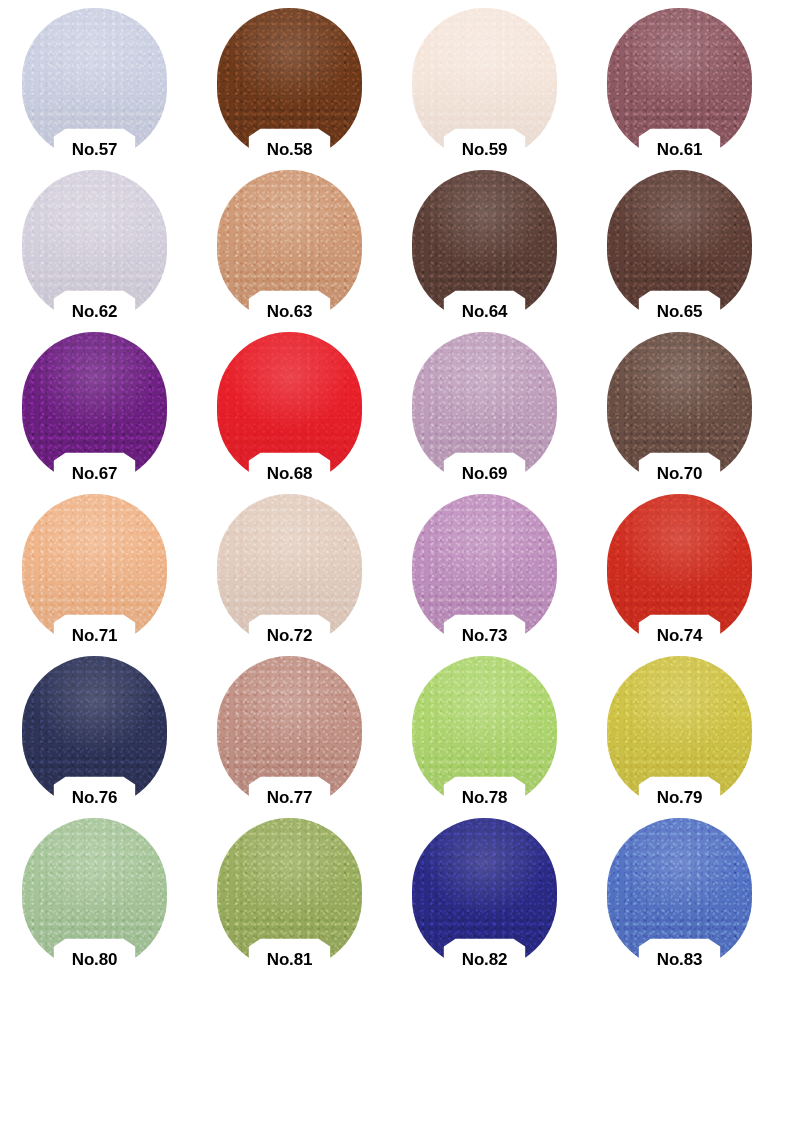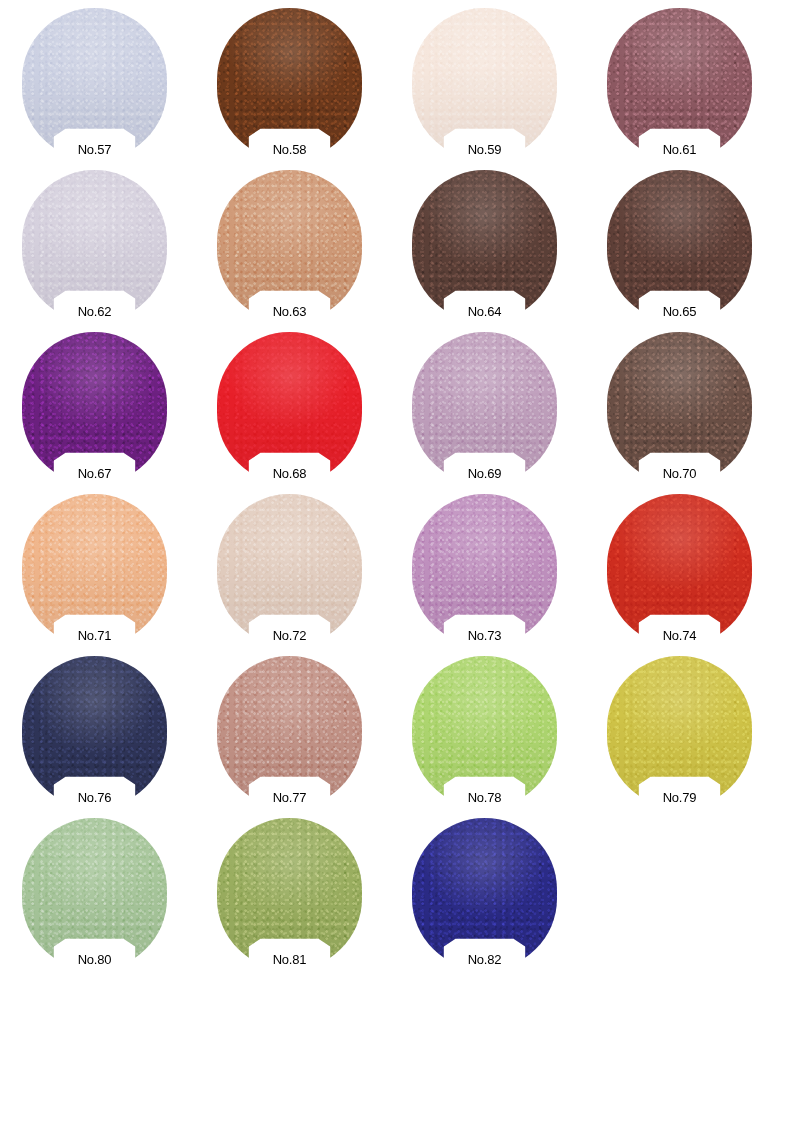--- a/index.html
+++ b/index.html
@@ -113,22 +113,22 @@
     display: flex;
     align-items: center;
     justify-content: center;
     background: #ffffff;
     -webkit-clip-path: polygon(22% 100%, 22% 23%, 30% 0%, 70% 0%, 78% 23%, 78% 100%);
     clip-path: polygon(22% 100%, 22% 23%, 30% 0%, 70% 0%, 78% 23%, 78% 100%);
   }
 
   .swatch-label-text {
     font-family: "Liberation Sans", sans-serif;
-    font-size: 13px;
-    font-weight: 400;
+    font-size: 17px;
+    font-weight: 700;
     color: #000000;
     letter-spacing: -0.2px;
     line-height: 1;
     white-space: nowrap;
     transform: translateY(4px);
   }
 </style>
 </head>
 <body>
 
@@ -287,13 +287,20 @@
         <span class="swatch-label-text">No.81</span>
       </div>
     </div>
     <div class="swatch">
       <div class="swatch-disc" style="background-color: rgb(43, 43, 134);"></div>
       <div class="swatch-sheen"></div>
       <div class="swatch-label">
         <span class="swatch-label-text">No.82</span>
       </div>
     </div>
+    <div class="swatch">
+      <div class="swatch-disc" style="background-color: rgb(85, 115, 196);"></div>
+      <div class="swatch-sheen"></div>
+      <div class="swatch-label">
+        <span class="swatch-label-text">No.83</span>
+      </div>
+    </div>
   </div>
 
 </body></html>

